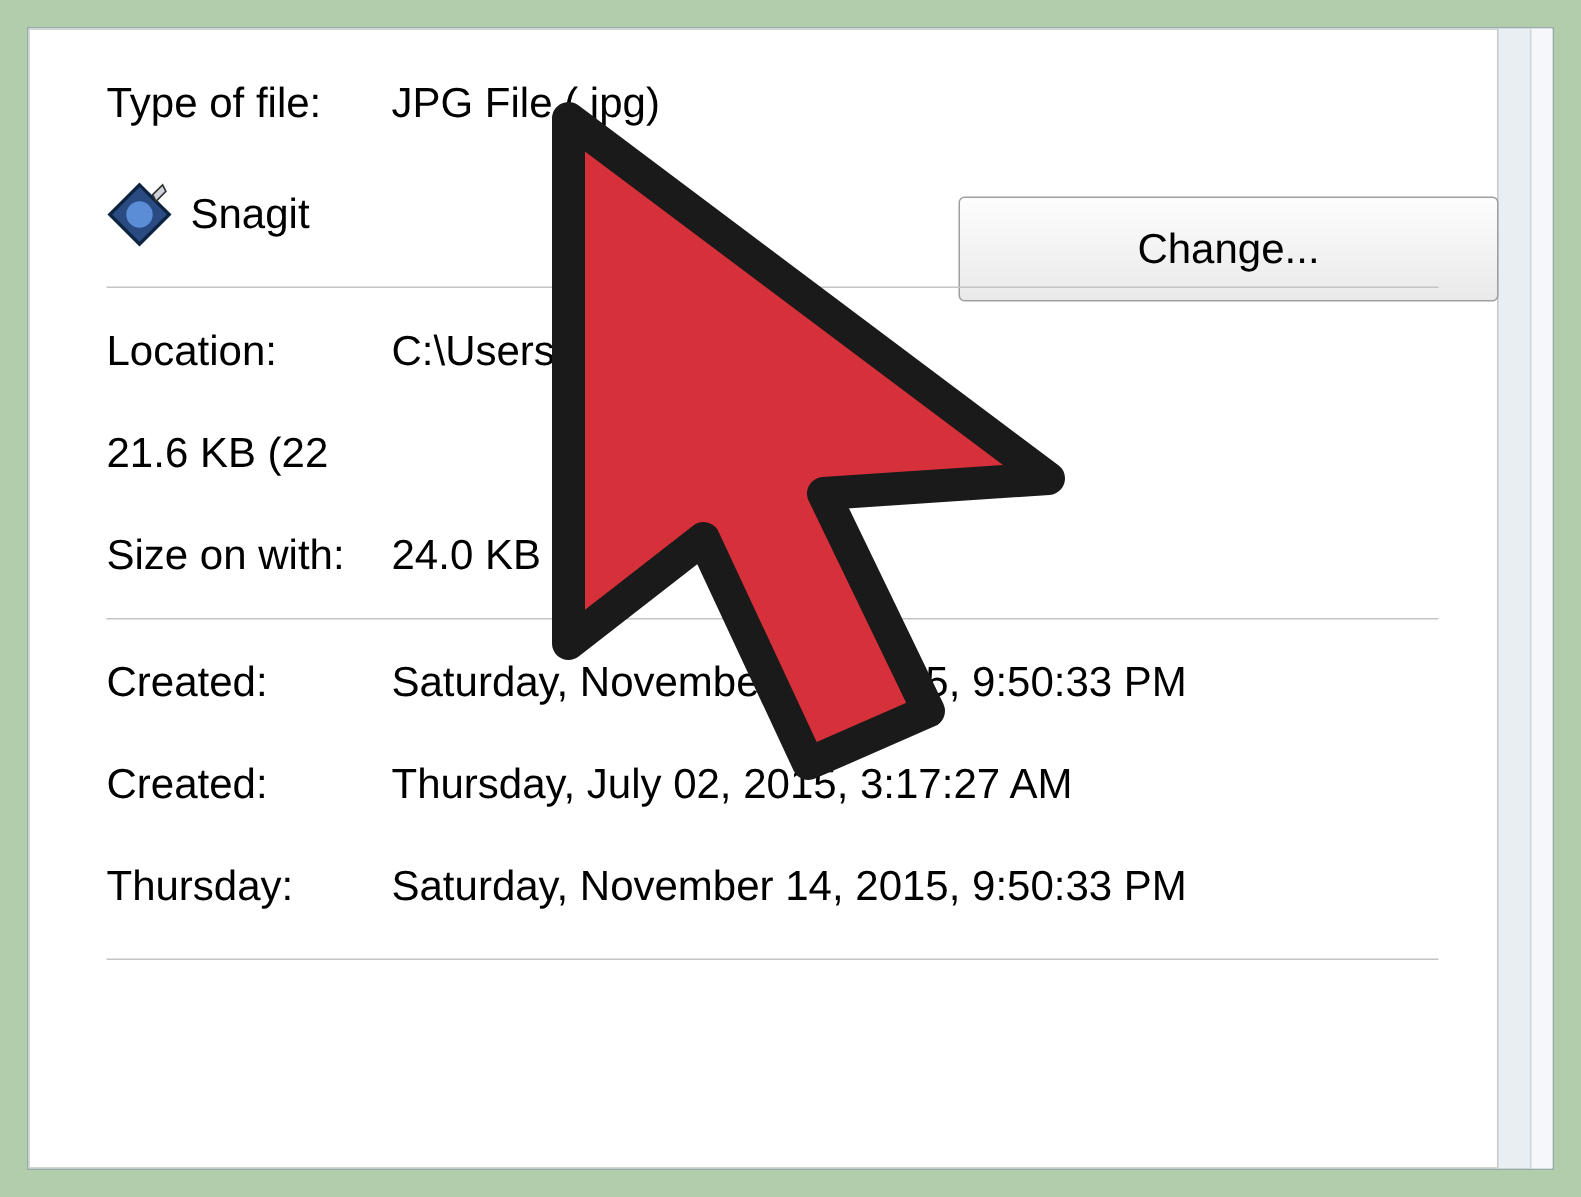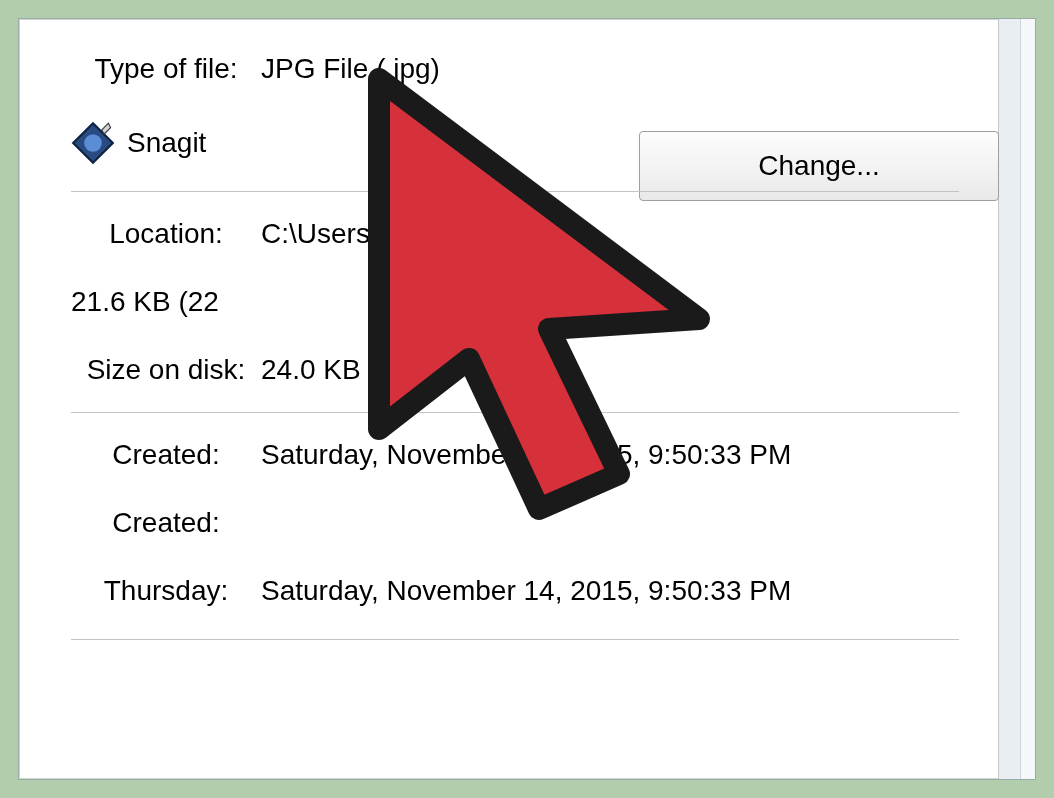--- a/index.html
+++ b/index.html
@@ -30,21 +30,21 @@
   .right-edge2{
     position:absolute;top:0;right:0;bottom:0;width:14px;
     background:#f5f7fa;
     border-left:1px solid #d0d4da;
   }
   .content{
     position:absolute;left:0;top:0;right:36px;bottom:0;
     padding:0 40px 0 52px;
     box-sizing:border-box;
   }
-  .row{display:flex;align-items:center;padding:18px 0 18px 0;text-align:center;}
+  .row{display:flex;align-items:center;padding:18px 0 18px 0;}
   .label{width:190px;flex:0 0 190px;}
   .value{flex:1;display:flex;align-items:center;gap:12px;}
   hr.sep{border:none;border-top:1px solid #c4c4c4;margin:8px 0 8px 0;}
   
   .app-icon{
     width:44px;height:44px;position:relative;flex:0 0 44px;
   }
   .app-icon svg{width:100%;height:100%;}
   .change-btn{
     position:absolute;right:36px;top:112px;
@@ -94,37 +94,38 @@
     <div class="row">
       <div class="label">Location:</div>
       <div class="value">C:\Users\Us</div>
     </div>
 
     <div class="row">
       <div class="value">21.6 KB (22</div>
     </div>
 
     <div class="row">
-      <div class="label">Size on disk:</div>
+      <div class="label">Size on with:</div>
       <div class="value">
         <span>24.0 KB (24</span>
         <span style="width:90px;display:inline-block;"></span>
         <span>byte</span>
       </div>
     </div>
 
     <hr class="sep">
 
     <div class="row">
       <div class="label">Created:</div>
       <div class="value">Saturday, November 14, 2015, 9:50:33 PM</div>
     </div>
 
     <div class="row">
       <div class="label">Created:</div>
+      <div class="value">Thursday, July 02, 2015, 3:17:27 AM</div>
     </div>
 
     <div class="row">
       <div class="label">Thursday:</div>
       <div class="value">Saturday, November 14, 2015, 9:50:33 PM</div>
     </div>
 
     <hr class="sep" style="margin-top:14px;">
 
   </div>

